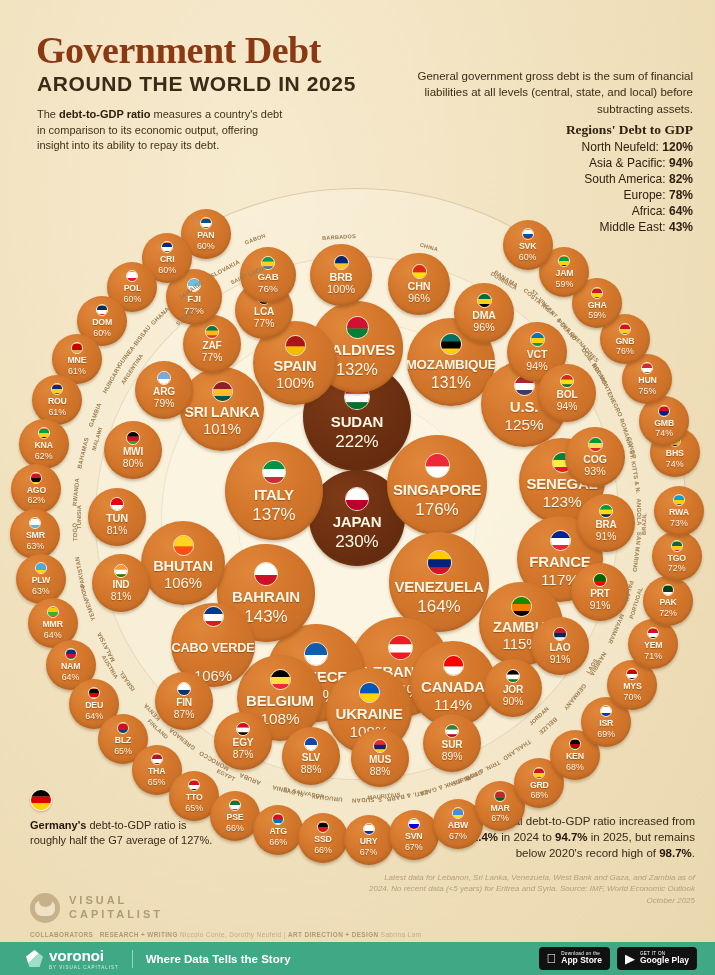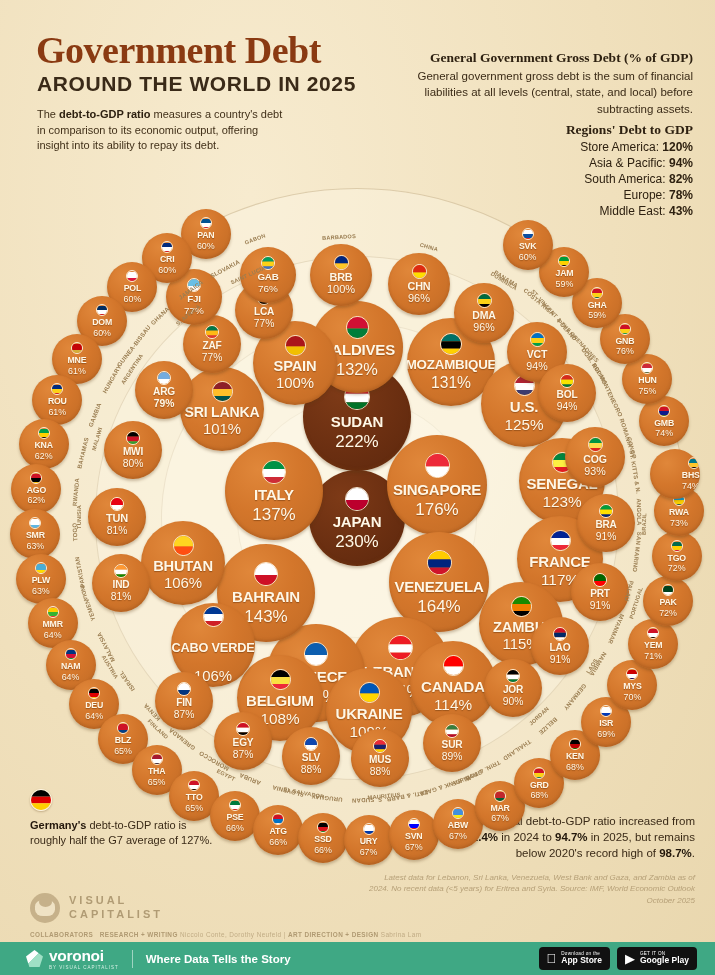--- a/index.html
+++ b/index.html
@@ -186,28 +186,28 @@
 <body>
 
 <div id="page">
 
   <div id="header">
     <div class="title">Government Debt</div>
     <div class="subtitle">AROUND THE WORLD IN 2025</div>
     <div class="intro">
       <span>The </span><b>debt-to-GDP ratio</b><span> measures a country's debt in comparison to its economic output, offering insight into its ability to repay its debt.</span>
     </div>
-    <div class="hdr-right-title">General Government Gross Debt (% of GDP)</div>
     <div class="hdr-right-desc">General government gross debt is the sum of financial liabilities at all levels (central, state, and local) before subtracting assets.</div>
     <div class="regions-title">Regions' Debt to GDP</div>
     <div class="regions-list" id="regions-list">
-        <div><span>Store America: </span><span class="rv">120%</span></div>
+        <div><span>North Neufeld: </span><span class="rv">120%</span></div>
         <div><span>Asia &amp; Pacific: </span><span class="rv">94%</span></div>
         <div><span>South America: </span><span class="rv">82%</span></div>
         <div><span>Europe: </span><span class="rv">78%</span></div>
+        <div><span>Africa: </span><span class="rv">64%</span></div>
         <div><span>Middle East: </span><span class="rv">43%</span></div>
       </div>
   </div>
 
   <div id="wheel">
       <div class="ringband" style="left: 237px; top: 243px; width: 240px; height: 240px;"></div>
       <div class="ringband" style="left: 161px; top: 167px; width: 392px; height: 392px;"></div>
       <div class="ringband" style="left: 95px; top: 101px; width: 524px; height: 524px;"></div>
       <div class="ringband" style="left: 27px; top: 33px; width: 660px; height: 660px;"></div>
       <div class="node dark" title="Japan — 230%" style="left: 309px; top: 315px; width: 96px; height: 96px;">
@@ -545,21 +545,21 @@
           </svg></span>
         <span class="nm" style="font-size: 10.15px;">MWI</span>
         <span class="vl" style="font-size: 10.324px; margin-top: 2px;">80%</span>
       </div>
       <div class="node" title="Argentina — 79%" style="left: 135px; top: 206px; width: 58px; height: 58px;">
         <span class="flag" style="width: 14px; height: 14px; margin-bottom: 2px;"><svg width="14" height="14" viewBox="0 0 30 30" preserveAspectRatio="none">
             <rect width="30" height="15" fill="#74acdf"></rect>
             <rect y="15" width="30" height="15" fill="#ffffff"></rect>
           </svg></span>
         <span class="nm" style="font-size: 10.15px;">ARG</span>
-        <span class="vl" style="font-size: 10.324px; margin-top: 2px; font-weight: bold;">79%</span>
+        <span class="vl" style="font-size: 10.324px; margin-top: 2px;">79%</span>
       </div>
       <div class="node" title="South Africa — 77%" style="left: 183px; top: 160px; width: 58px; height: 58px;">
         <span class="flag" style="width: 14px; height: 14px; margin-bottom: 2px;"><svg width="14" height="14" viewBox="0 0 30 30" preserveAspectRatio="none">
             <rect y="0.00" width="30" height="10.00" fill="#007749"></rect>
             <rect y="10.00" width="30" height="10.00" fill="#ffb915"></rect>
             <rect y="20.00" width="30" height="10.00" fill="#de3831"></rect>
           </svg></span>
         <span class="nm" style="font-size: 10.15px;">ZAF</span>
         <span class="vl" style="font-size: 10.324px; margin-top: 2px;">77%</span>
       </div>
@@ -851,21 +851,21 @@
       </div>
       <div class="node" title="Rwanda — 73%" style="left: 653.924px; top: 331.014px; width: 50px; height: 50px; z-index: 3;">
         <span class="flag" style="width: 12px; height: 12px; margin-bottom: 2px;"><svg width="12" height="12" viewBox="0 0 30 30" preserveAspectRatio="none">
             <rect y="0.00" width="30" height="10.00" fill="#00a1de"></rect>
             <rect y="10.00" width="30" height="10.00" fill="#fad201"></rect>
             <rect y="20.00" width="30" height="10.00" fill="#20603d"></rect>
           </svg></span>
         <span class="nm" style="font-size: 8.75px;">RWA</span>
         <span class="vl" style="font-size: 8.9px; margin-top: 2px;">73%</span>
       </div>
-      <div class="node" title="Bahamas — 74%" style="left: 649.721px; top: 294px; width: 50px; height: 50px; z-index: 3; align-items: flex-end;">
+      <div class="node" title="Bahamas — 74%" style="left: 649.721px; top: 272px; width: 50px; height: 50px; z-index: 3;">
         <span class="flag" style="width: 12px; height: 12px; margin-bottom: 2px;"><svg width="12" height="12" viewBox="0 0 30 30" preserveAspectRatio="none">
             <rect y="0.00" width="30" height="10.00" fill="#00778b"></rect>
             <rect y="10.00" width="30" height="10.00" fill="#ffc72c"></rect>
             <rect y="20.00" width="30" height="10.00" fill="#000000"></rect>
           </svg></span>
         <span class="nm" style="font-size: 8.75px;">BHS</span>
         <span class="vl" style="font-size: 8.9px; margin-top: 2px;">74%</span>
       </div>
       <div class="node" title="Gambia — 74%" style="left: 639.165px; top: 241.39px; width: 50px; height: 50px; z-index: 3;">
         <span class="flag" style="width: 12px; height: 12px; margin-bottom: 2px;"><svg width="12" height="12" viewBox="0 0 30 30" preserveAspectRatio="none">

